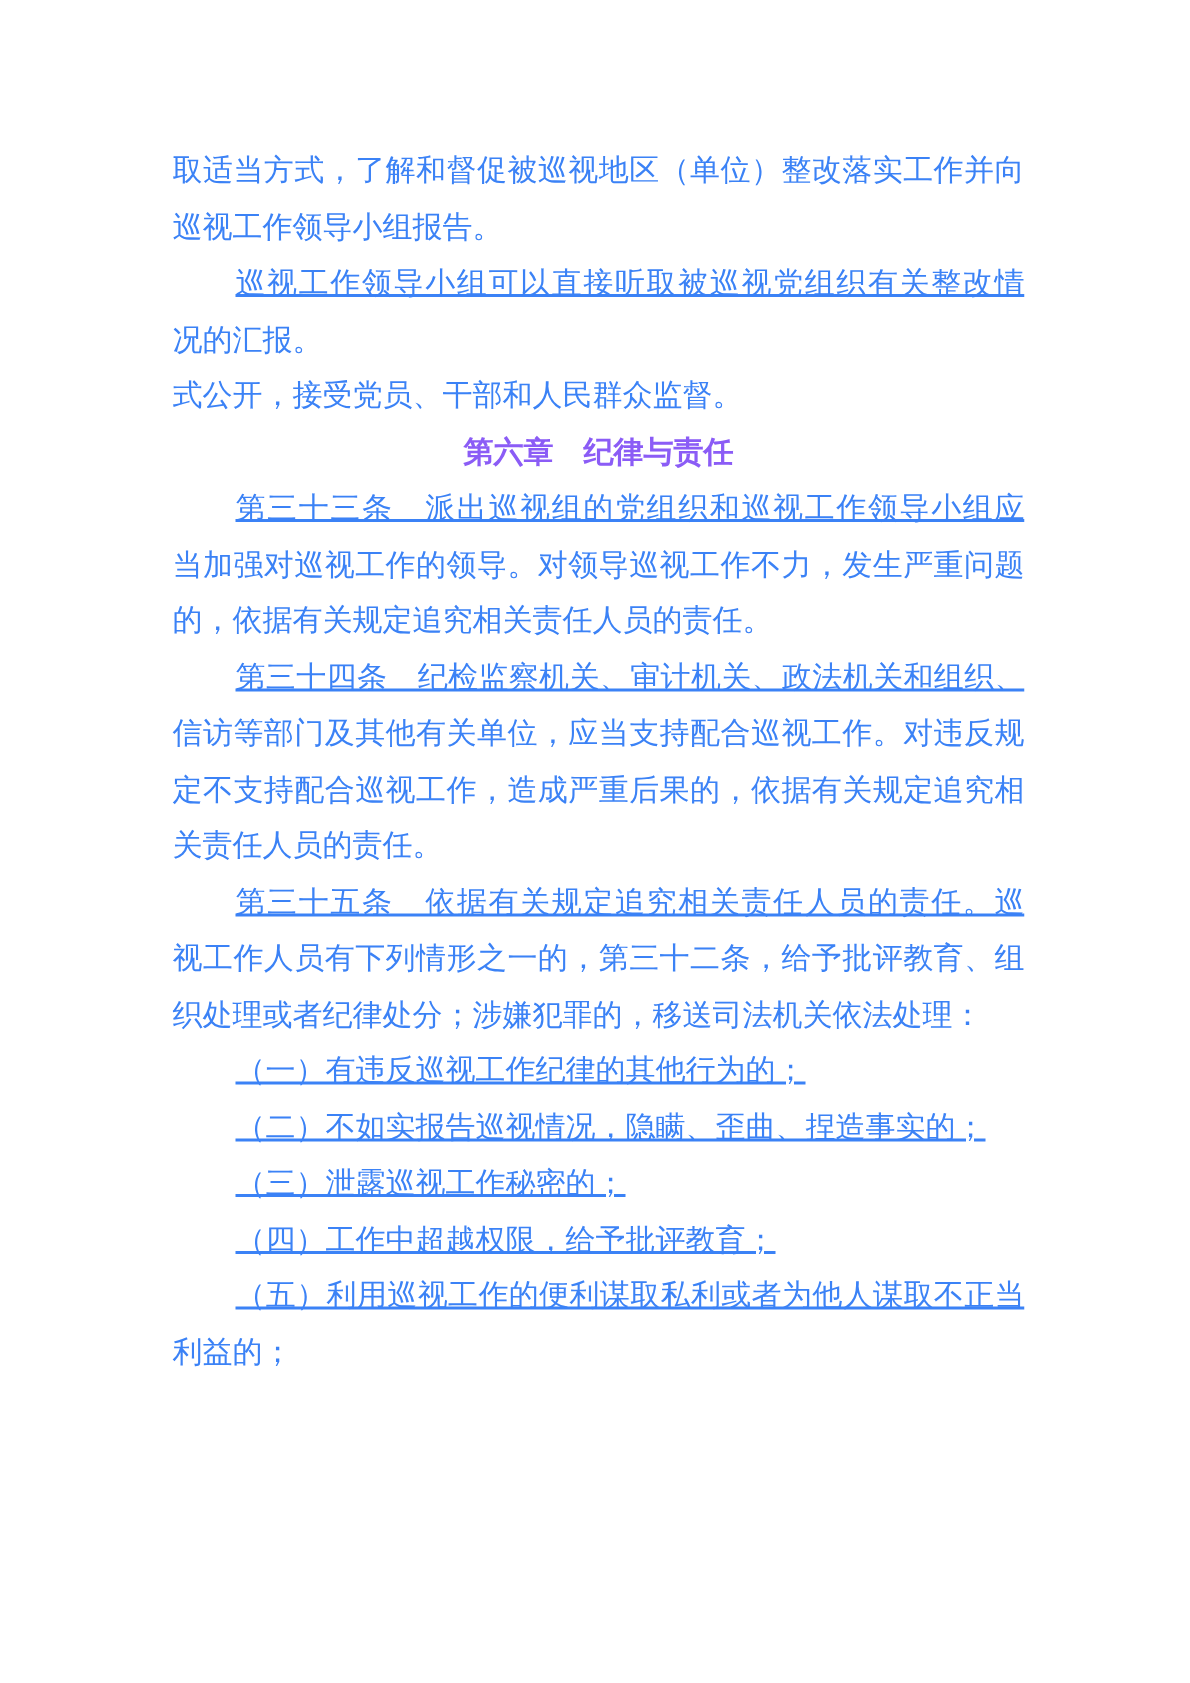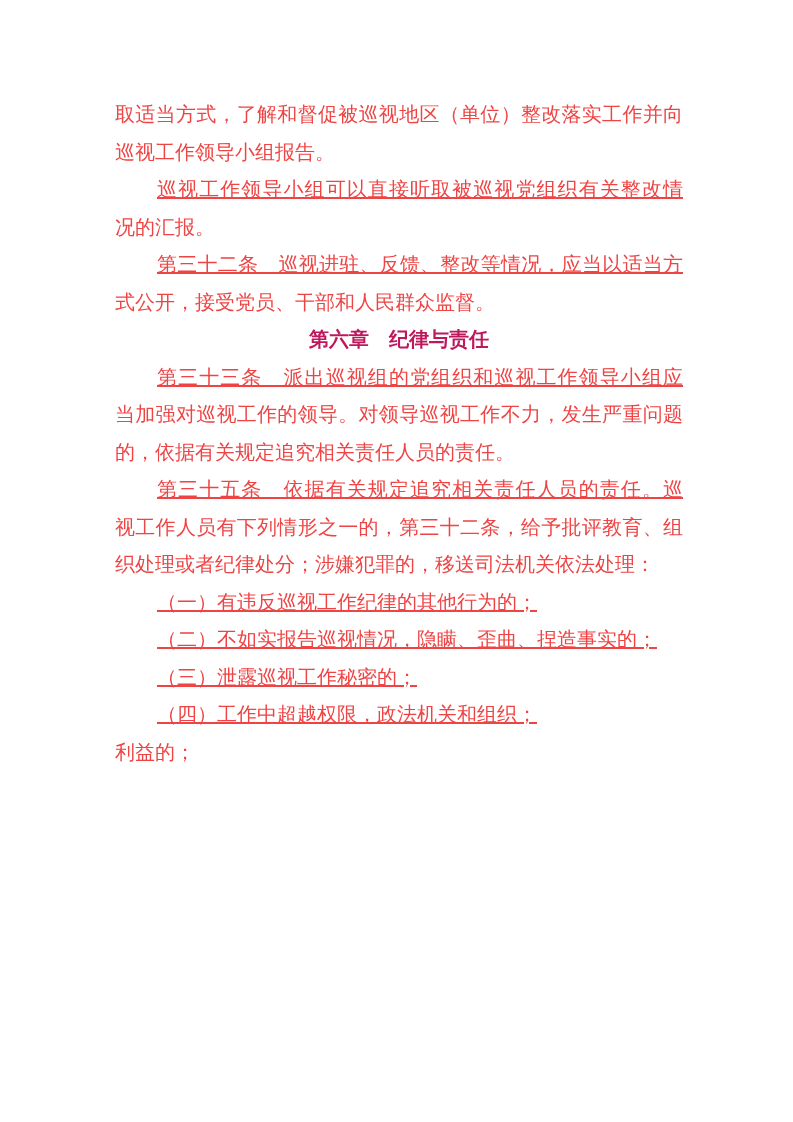--- a/index.html
+++ b/index.html
@@ -22,36 +22,36 @@
     width: 568px;
   }
   .para {
     margin: 0;
     padding: 0;
   }
   .line {
     font-size: 20px;
     line-height: 37.5px;
     height: 37.5px;
-    color: #ef4444;
+    color: #3b82f6;
     text-align: justify;
     text-align-last: left;
     white-space: normal;
     overflow: hidden;
   }
   .line.fill {
     text-align-last: justify;
   }
   .line.indent {
     text-indent: 42px;
     text-decoration: underline;
   }
   .line.heading {
     font-weight: bold;
-    color: #be185d;
+    color: #8b5cf6;
     text-align: center;
     text-align-last: center;
     text-indent: 0;
   }
 </style>
 </head>
 <body>
 
 <div class="page">
   <div class="content">
@@ -60,56 +60,62 @@
       <div class="line fill">取适当方式，了解和督促被巡视地区（单位）整改落实工作并向</div>
       <div class="line">巡视工作领导小组报告。</div>
     </div>
 
     <div class="para">
       <div class="line fill indent">巡视工作领导小组可以直接听取被巡视党组织有关整改情</div>
       <div class="line">况的汇报。</div>
     </div>
 
     <div class="para">
-      <div class="line fill indent">第三十二条　巡视进驻、反馈、整改等情况，应当以适当方</div>
       <div class="line">式公开，接受党员、干部和人民群众监督。</div>
     </div>
 
     <div class="para">
       <div class="line heading">第六章　纪律与责任</div>
     </div>
 
     <div class="para">
       <div class="line fill indent">第三十三条　派出巡视组的党组织和巡视工作领导小组应</div>
       <div class="line fill">当加强对巡视工作的领导。对领导巡视工作不力，发生严重问题</div>
       <div class="line">的，依据有关规定追究相关责任人员的责任。</div>
     </div>
 
+    <div class="para">
+      <div class="line fill indent">第三十四条　纪检监察机关、审计机关、政法机关和组织、</div>
+      <div class="line fill">信访等部门及其他有关单位，应当支持配合巡视工作。对违反规</div>
+      <div class="line fill">定不支持配合巡视工作，造成严重后果的，依据有关规定追究相</div>
+      <div class="line">关责任人员的责任。</div>
+    </div>
 
     <div class="para">
       <div class="line fill indent">第三十五条　依据有关规定追究相关责任人员的责任。巡</div>
       <div class="line fill">视工作人员有下列情形之一的，第三十二条，给予批评教育、组</div>
       <div class="line">织处理或者纪律处分；涉嫌犯罪的，移送司法机关依法处理：</div>
     </div>
 
     <div class="para">
       <div class="line indent">（一）有违反巡视工作纪律的其他行为的；</div>
     </div>
 
     <div class="para">
       <div class="line indent">（二）不如实报告巡视情况，隐瞒、歪曲、捏造事实的；</div>
     </div>
 
     <div class="para">
       <div class="line indent">（三）泄露巡视工作秘密的；</div>
     </div>
 
     <div class="para">
-      <div class="line indent">（四）工作中超越权限，政法机关和组织；</div>
+      <div class="line indent">（四）工作中超越权限，给予批评教育；</div>
     </div>
 
     <div class="para">
+      <div class="line fill indent">（五）利用巡视工作的便利谋取私利或者为他人谋取不正当</div>
       <div class="line">利益的；</div>
     </div>
 
 
   </div>
 </div>
 
 </body></html>

